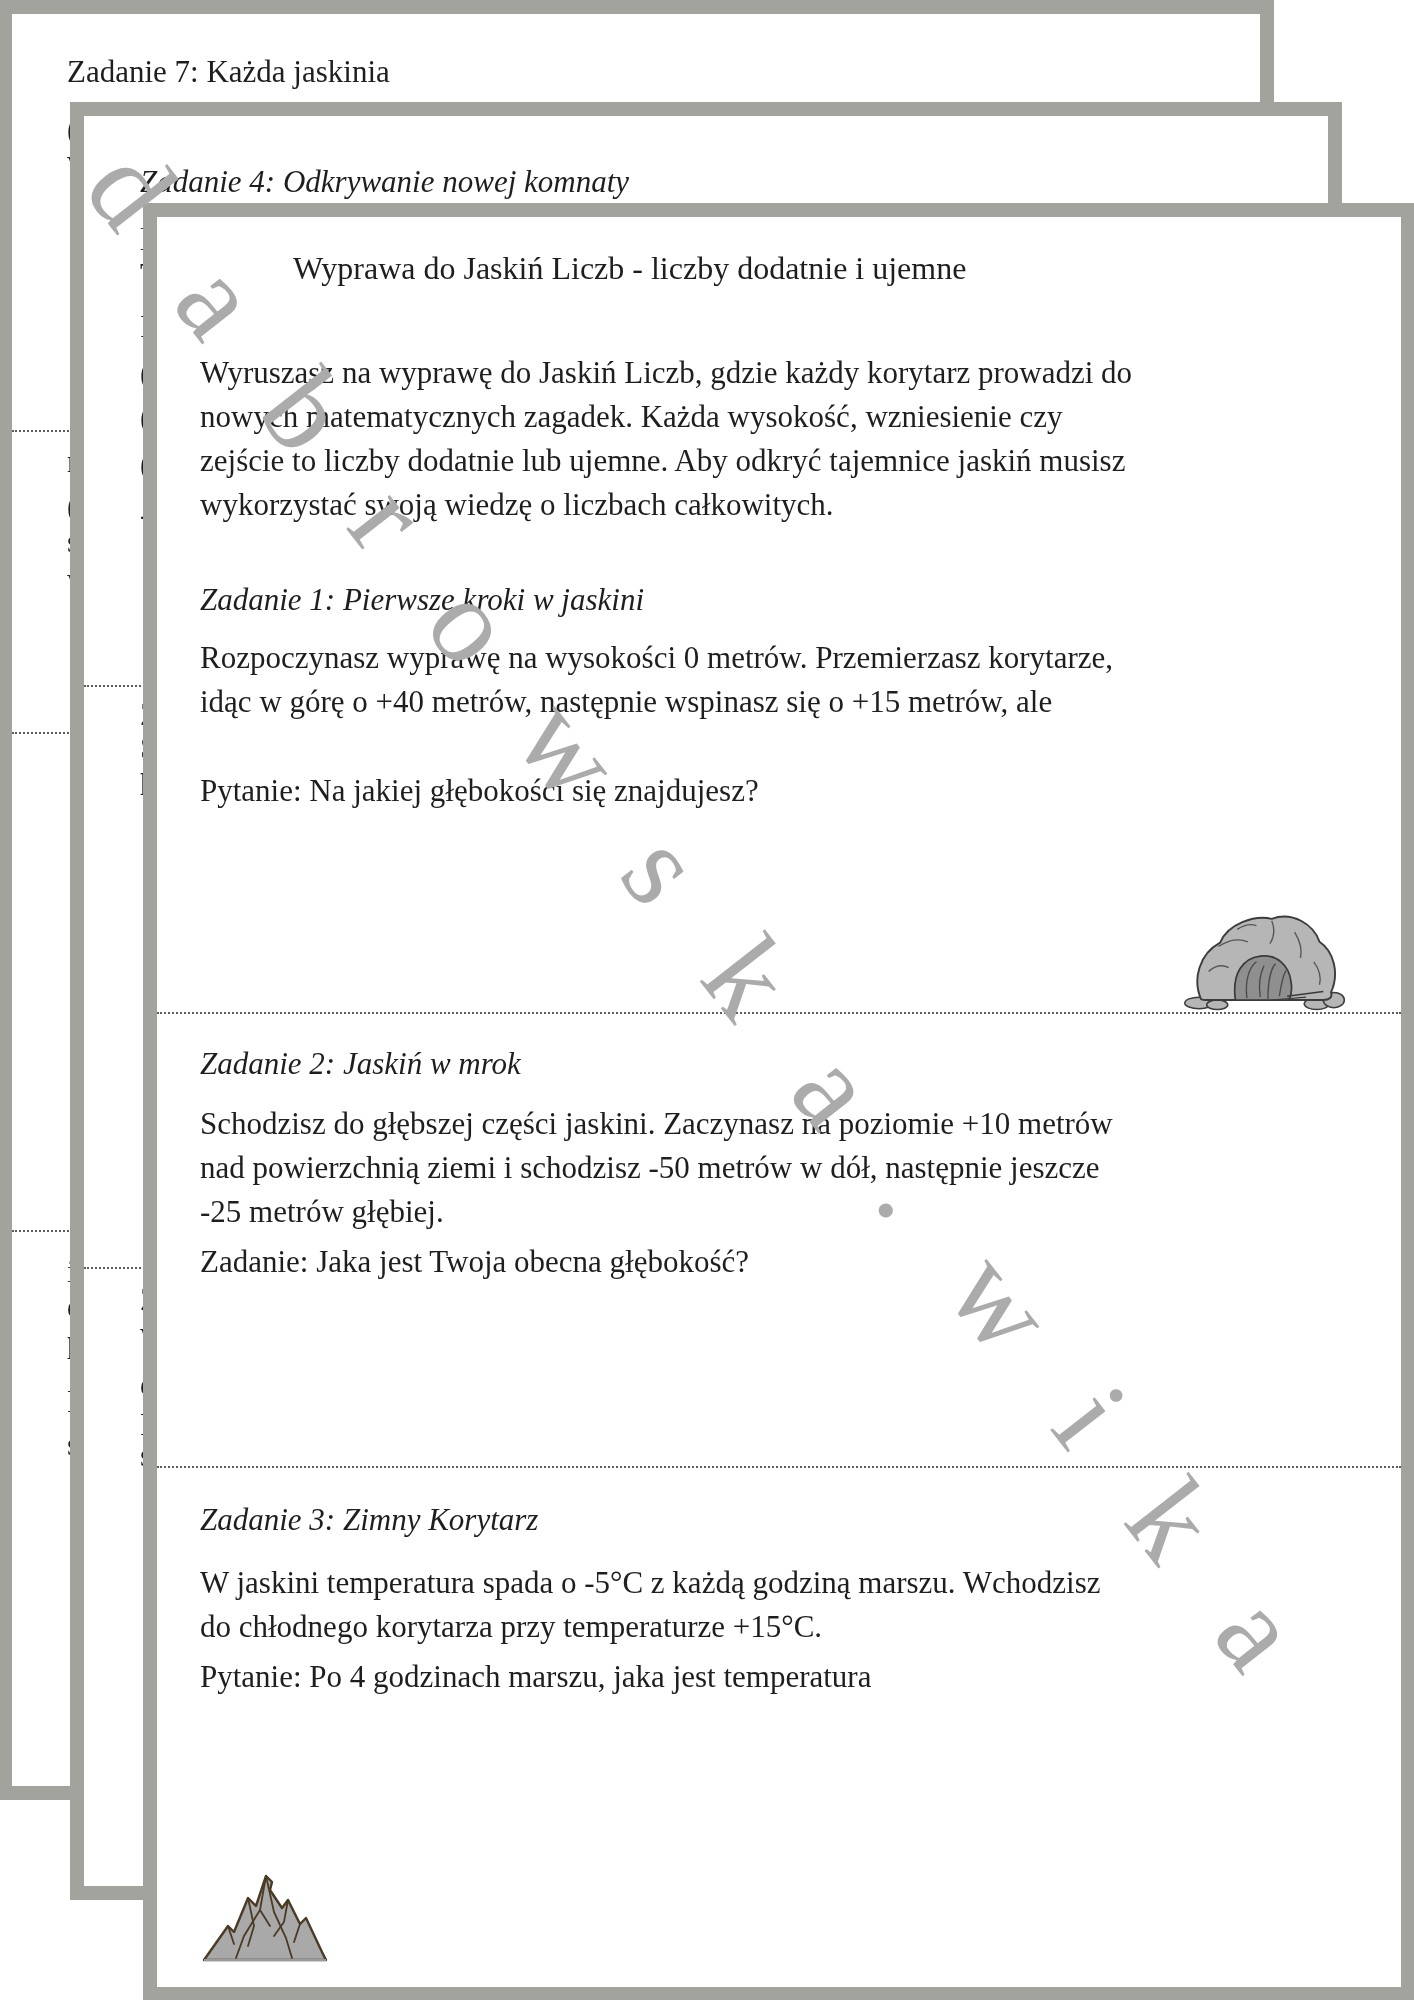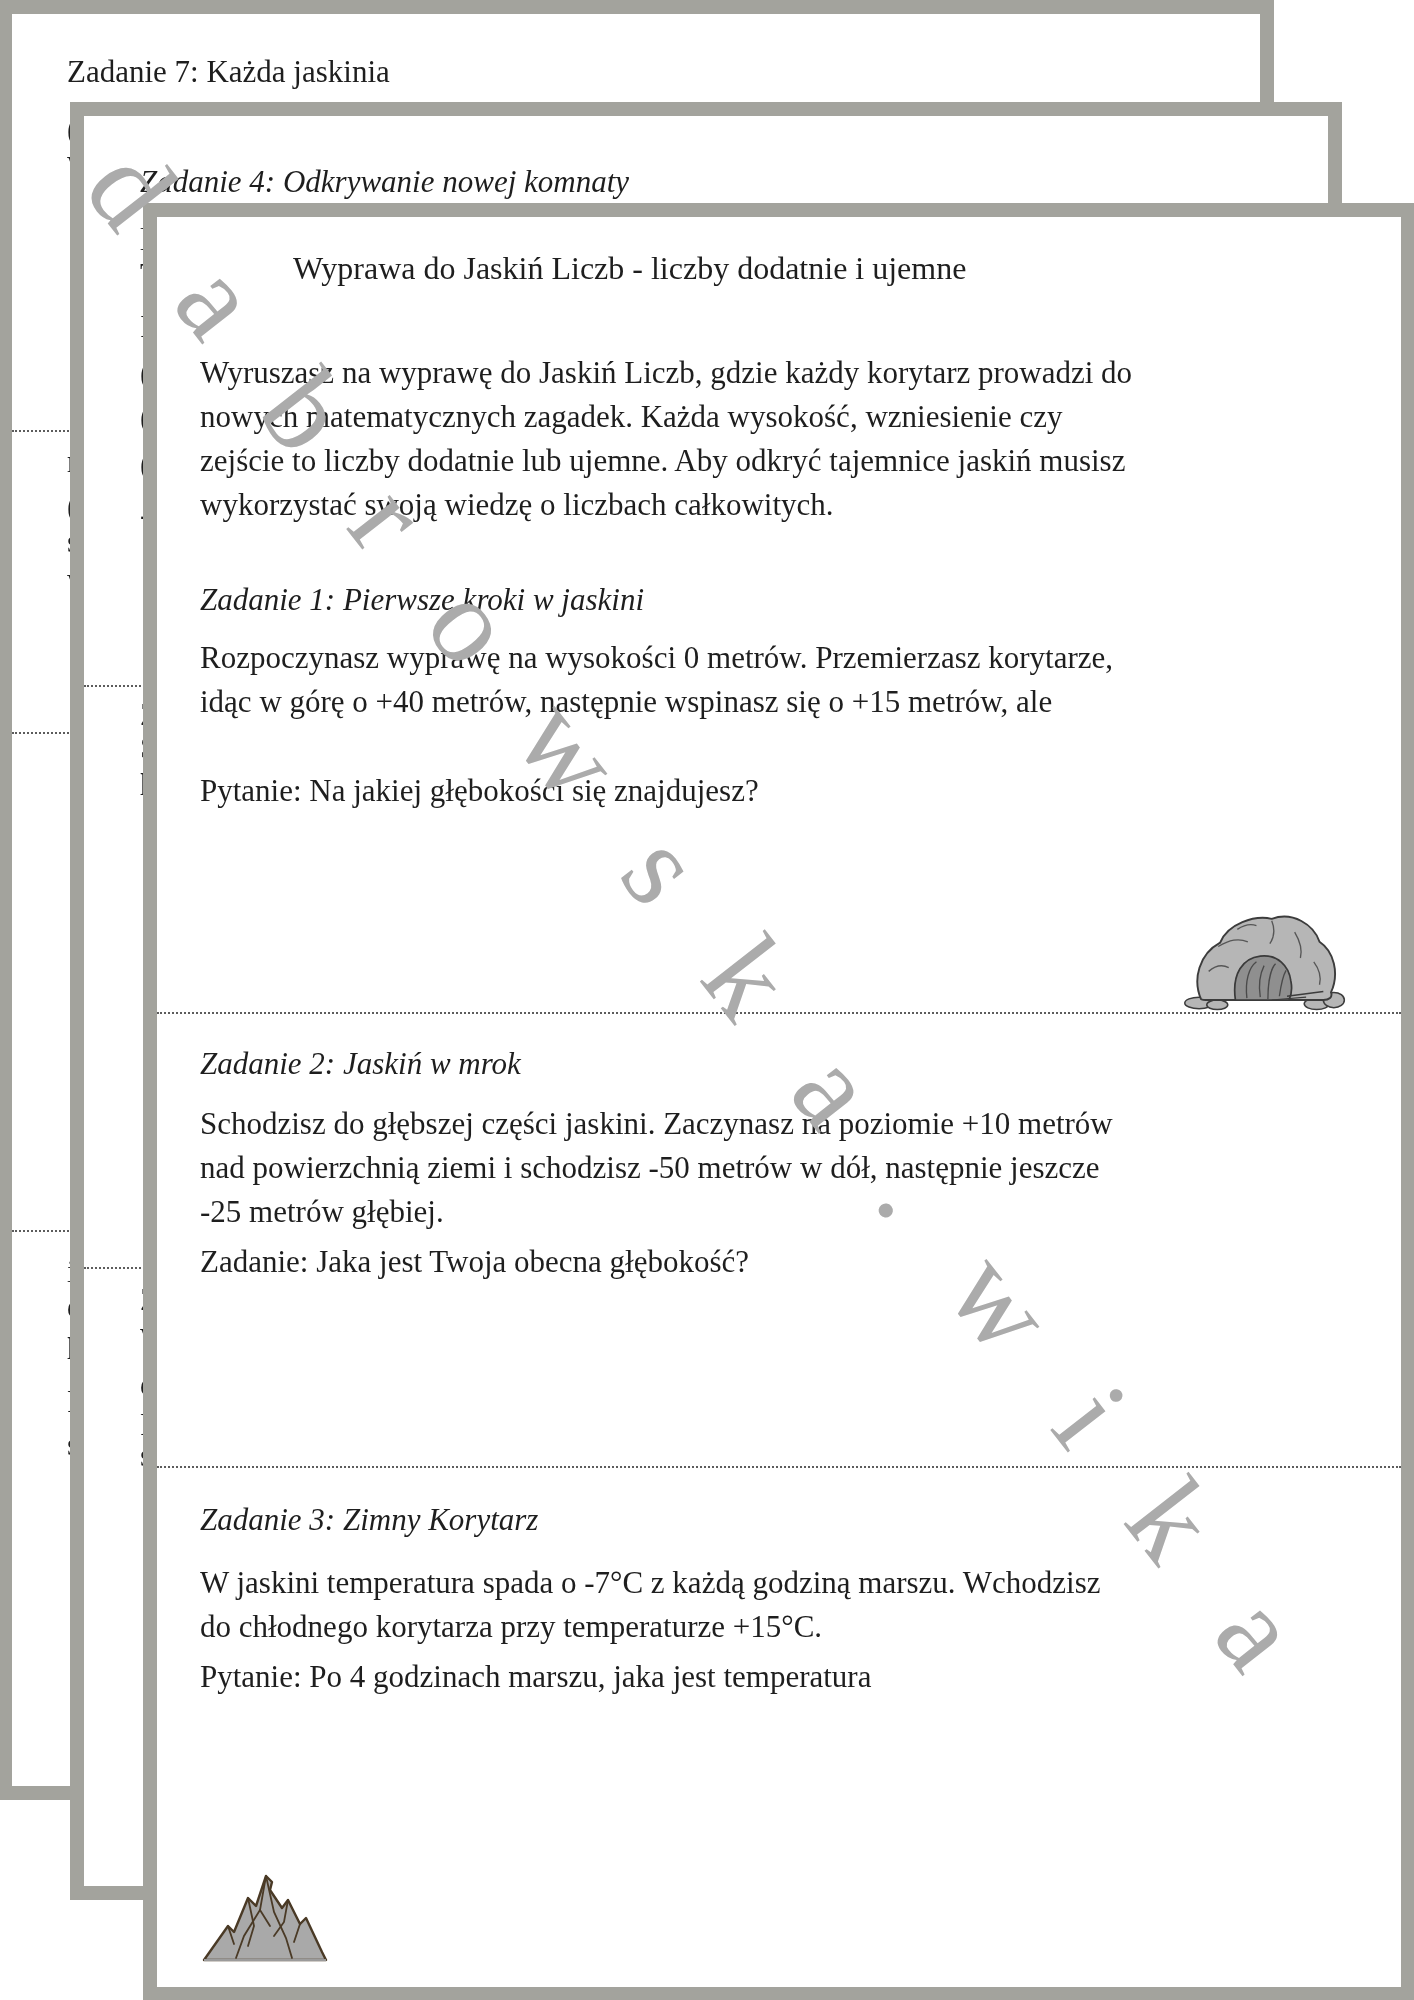--- a/index.html
+++ b/index.html
@@ -128,21 +128,21 @@
 
   <div></div>
 
   <div class="heading" style="top:825px">Zadanie 2: Jaskiń w mrok</div>
   <div class="bodyline" style="top:878px">Schodzisz do głębszej części jaskini. Zaczynasz na poziomie +10 metrów</div>
   <div class="bodyline" style="top:922px">nad powierzchnią ziemi i schodzisz -50 metrów w dół, następnie jeszcze</div>
   <div class="bodyline" style="top:966px">-25 metrów głębiej.</div>
   <div class="question" style="top:1023px">Zadanie: Jaka jest Twoja obecna głębokość?</div>
 
   <div class="heading" style="top:1281px">Zadanie 3: Zimny Korytarz</div>
-  <div class="bodyline" style="top:1337px">W jaskini temperatura spada o -7°C z każdą godziną marszu. Wchodzisz</div>
+  <div class="bodyline" style="top:1337px">W jaskini temperatura spada o -5°C z każdą godziną marszu. Wchodzisz</div>
   <div class="bodyline" style="top:1381px">do chłodnego korytarza przy temperaturze +15°C.</div>
   <div class="question" style="top:1438px">Pytanie: Po 4 godzinach marszu, jaka jest temperatura</div>
 
   <svg id="mountain-illu" class="illu" viewBox="0 0 132 98">
     <path d="M4,92 L28,58 L34,64 L48,30 L56,38 L66,8 L72,14 L70,22 L82,40 L88,32 L100,56 L106,50 L122,84 L126,92 Z" fill="#a9a9a9" stroke="#4a3a26" stroke-width="2.4" stroke-linejoin="round"></path>
     <g fill="none" stroke="#4a3a26" stroke-width="1.8" stroke-linecap="round">
       <path d="M66,8 L60,42 L44,68 L36,90"></path>
       <path d="M66,8 L74,44 L86,70 L92,90"></path>
       <path d="M48,30 L54,58 L48,78"></path>
       <path d="M88,32 L84,54 L74,68"></path>

